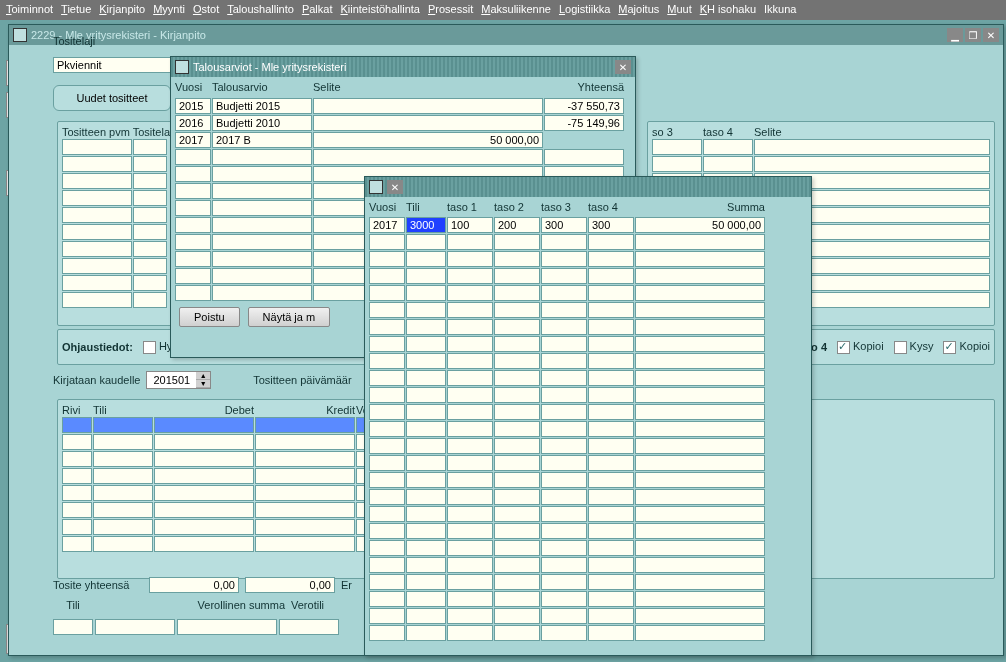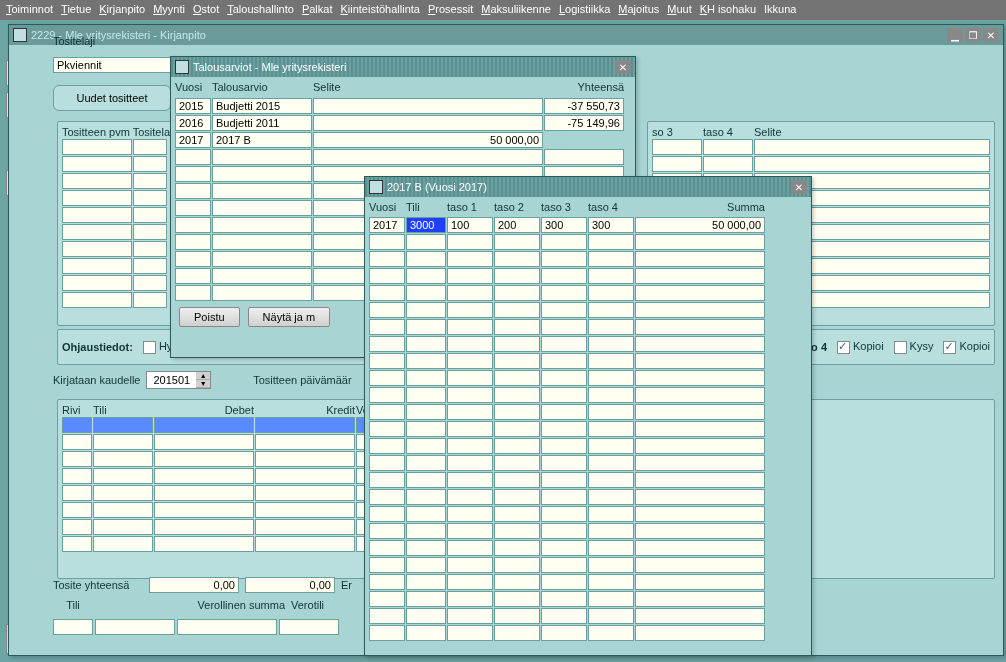--- a/index.html
+++ b/index.html
@@ -374,21 +374,21 @@
     </div>
     <div id="talrows">
         <div class="tal-grid" style="margin-top: 1px;">
           <span class="cell">2015</span>
           <span class="cell">Budjetti 2015</span>
           <span class="cell"></span>
           <span class="cell right">-37 550,73</span>
         </div>
         <div class="tal-grid" style="margin-top: 1px;">
           <span class="cell">2016</span>
-          <span class="cell">Budjetti 2011</span>
+          <span class="cell">Budjetti 2010</span>
           <span class="cell"></span>
           <span class="cell right">-75 149,96</span>
         </div>
         <div class="tal-grid" style="margin-top: 1px;">
           <span class="cell">2017</span>
           <span class="cell">2017 B</span>
           <span class="cell right">50 000,00</span>
         </div>
         <div class="tal-grid" style="margin-top: 1px;">
           <span class="cell"></span>
@@ -448,21 +448,20 @@
     <div class="tal-btns">
       <button class="btn">Poistu</button>
       <button class="btn">Näytä ja m</button>
     </div>
   </div>
 </div>
 
 <div class="mdi-window win-det">
   <div class="titlebar">
     <span class="ticon"></span>
-    <span class="ttext">2017 B (Vuosi 2017)</span>
     <div class="tctrl">
         <span>✕</span>
       </div>
   </div>
   <div class="det-body">
     <div class="det-grid">
       <span class="hdr">Vuosi</span>
       <span class="hdr">Tili</span>
       <span class="hdr">taso 1</span>
       <span class="hdr">taso 2</span>

